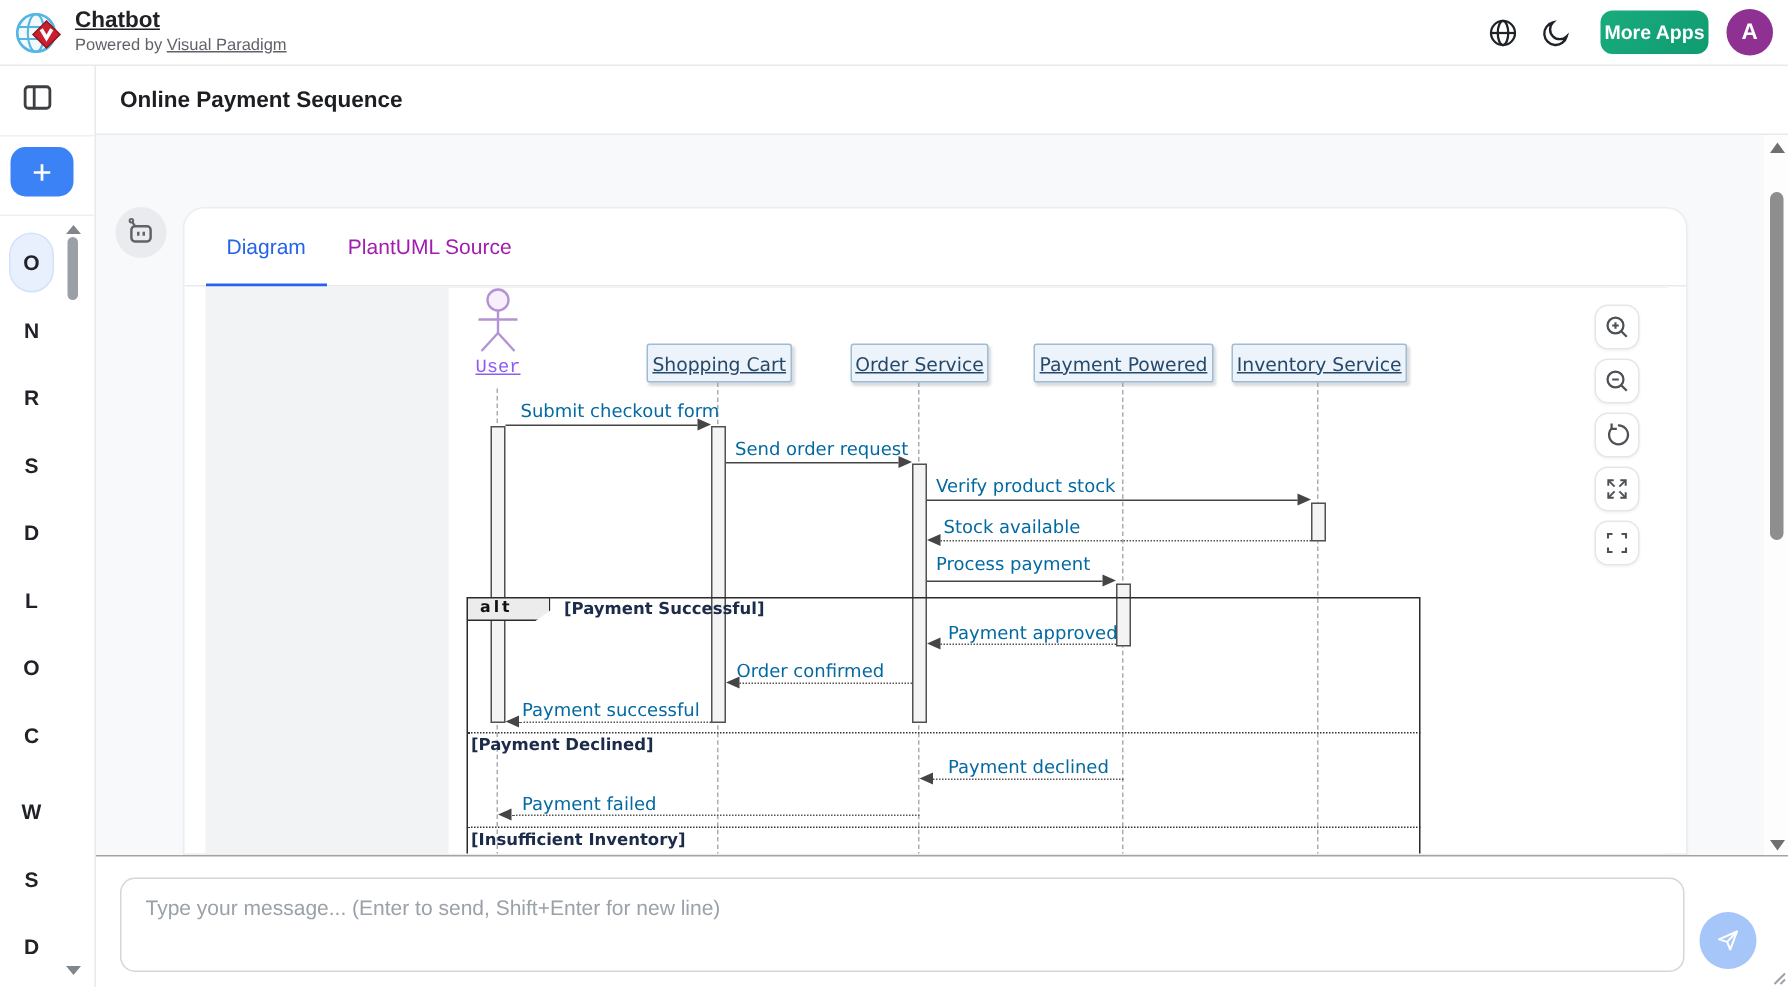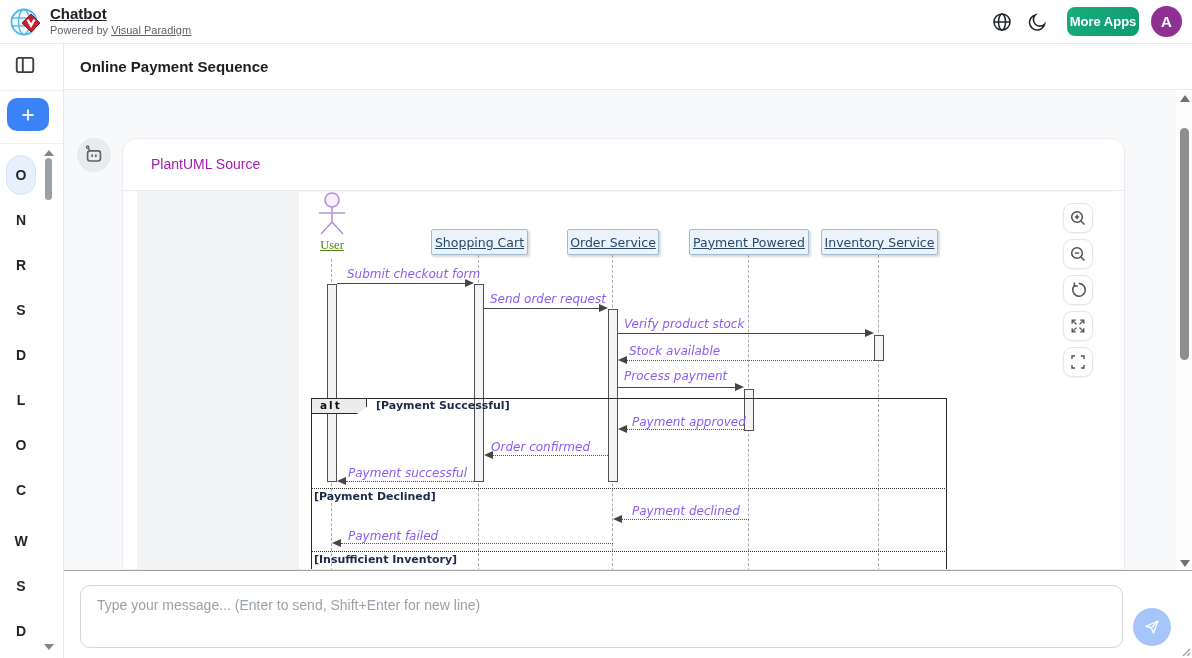--- a/index.html
+++ b/index.html
@@ -49,33 +49,33 @@
 
   .viewer { position:absolute; left:14px; top:52px; width:975px; height:380px; background:#f1f3f4; overflow:hidden; }
   .canvas { position:absolute; left:162px; top:1px; width:813px; height:379px; background:#fff; }
 
   
   .ll { position:absolute; top:63px; bottom:0; width:0; border-left:1.4px dashed #a9adb2; }
   .pbox { position:absolute; top:37px; height:26px; background:#edf3fa; border:1.3px solid #9fbcd4; border-radius:2px;
     display:flex; align-items:center; justify-content:center; font-family:"DejaVu Sans",sans-serif; font-size:12.5px; color:#25496b;
     text-decoration:underline; box-shadow:1.5px 2px 2px rgba(140,150,160,.35); white-space:nowrap; }
   .act { position:absolute; width:10px; background:#f4f4f4; border:1.3px solid #515151; }
-  .mlabel { position:absolute; font-family:"DejaVu Sans",sans-serif; font-size:12px; color:#8b5cf6; white-space:nowrap;font-style:italic; }
+  .mlabel { position:absolute; font-family:"DejaVu Sans",sans-serif; font-size:12px; color:#0369a1; white-space:nowrap; }
   .ml { position:absolute; height:0; border-top:1.4px solid #454545; }
   .mld { position:absolute; height:0; border-top:1.6px dotted #555; }
   .ar { position:absolute; width:0; height:0; border-left:9px solid #454545; border-top:4px solid transparent; border-bottom:4px solid transparent; }
   .al { position:absolute; width:0; height:0; border-right:9px solid #454545; border-top:4px solid transparent; border-bottom:4px solid transparent; }
   .frame { position:absolute; left:12px; top:206px; width:636px; height:200px; border:1.6px solid #2b2b2b; }
   .pent { position:absolute; left:12px; top:206px; width:56px; height:16px; background:#ececec; border:1.6px solid #2b2b2b;
     clip-path:polygon(0 0,100% 0,100% 55%,82% 100%,0 100%); font-family:"DejaVu Sans",sans-serif; font-size:10.5px; font-weight:bold;
     letter-spacing:2px; padding-left:8px; color:#111; }
   .guard { position:absolute; font-family:"DejaVu Sans",sans-serif; font-size:11px; font-weight:bold; color:#1c2b4a; white-space:nowrap; }
   .fdiv { position:absolute; left:12px; width:636px; height:0; border-top:1.6px dotted #333; }
-  .actor-label { position:absolute; left:11px; top:46px; width:44px; text-align:center; font-family:Liberation Serif, serif;
-    font-size:12.5px; color:#4d7c0f; text-decoration:underline; }
+  .actor-label { position:absolute; left:11px; top:46px; width:44px; text-align:center; font-family:Liberation Mono, monospace;
+    font-size:12.5px; color:#8b5cf6; text-decoration:underline; }
 
   
   .ctrl { position:absolute; left:999px; width:30px; height:30px; background:#fff; border:1px solid #e4e7ea; border-radius:9px;
     box-shadow:0 1px 2px rgba(0,0,0,.05); display:flex; align-items:center; justify-content:center; cursor:pointer; }
 
   
   .gutter { position:absolute; left:1112px; top:0; width:16px; height:480px; background:#fdfdfe; }
   .cs-thumb { position:absolute; left:1116px; top:38px; width:9px; height:232px; border-radius:5px; background:#8e8e8e; cursor:pointer; }
   .cs-up { position:absolute; left:1116px; top:5px; cursor:pointer; }
   .cs-down { position:absolute; left:1116px; top:470px; cursor:pointer; }
@@ -160,20 +160,21 @@
       <line x1="7.5" y1="7" x2="5.5" y2="4.2" stroke="#5f6368" stroke-width="1.6"></line>
       <circle cx="5" cy="3.4" r="1.3" fill="none" stroke="#5f6368" stroke-width="1.4"></circle>
       <rect x="5" y="7.5" width="14" height="11" rx="2.6" fill="none" stroke="#5f6368" stroke-width="1.8"></rect>
       <line x1="10" y1="11.5" x2="10" y2="14.3" stroke="#5f6368" stroke-width="1.8"></line>
       <line x1="14" y1="11.5" x2="14" y2="14.3" stroke="#5f6368" stroke-width="1.8"></line>
     </svg>
   </div>
 
   <div class="card">
     <div class="tabbar">
+      <div class="tab active">Diagram</div>
       <div class="tab">PlantUML Source</div>
     </div>
 
     <div class="viewer">
       <div class="canvas">
 
         <div class="ll" style="left:32px;top:67px;"></div>
         <div class="ll" style="left:179px;"></div>
         <div class="ll" style="left:313px;"></div>
         <div class="ll" style="left:449px;"></div>

